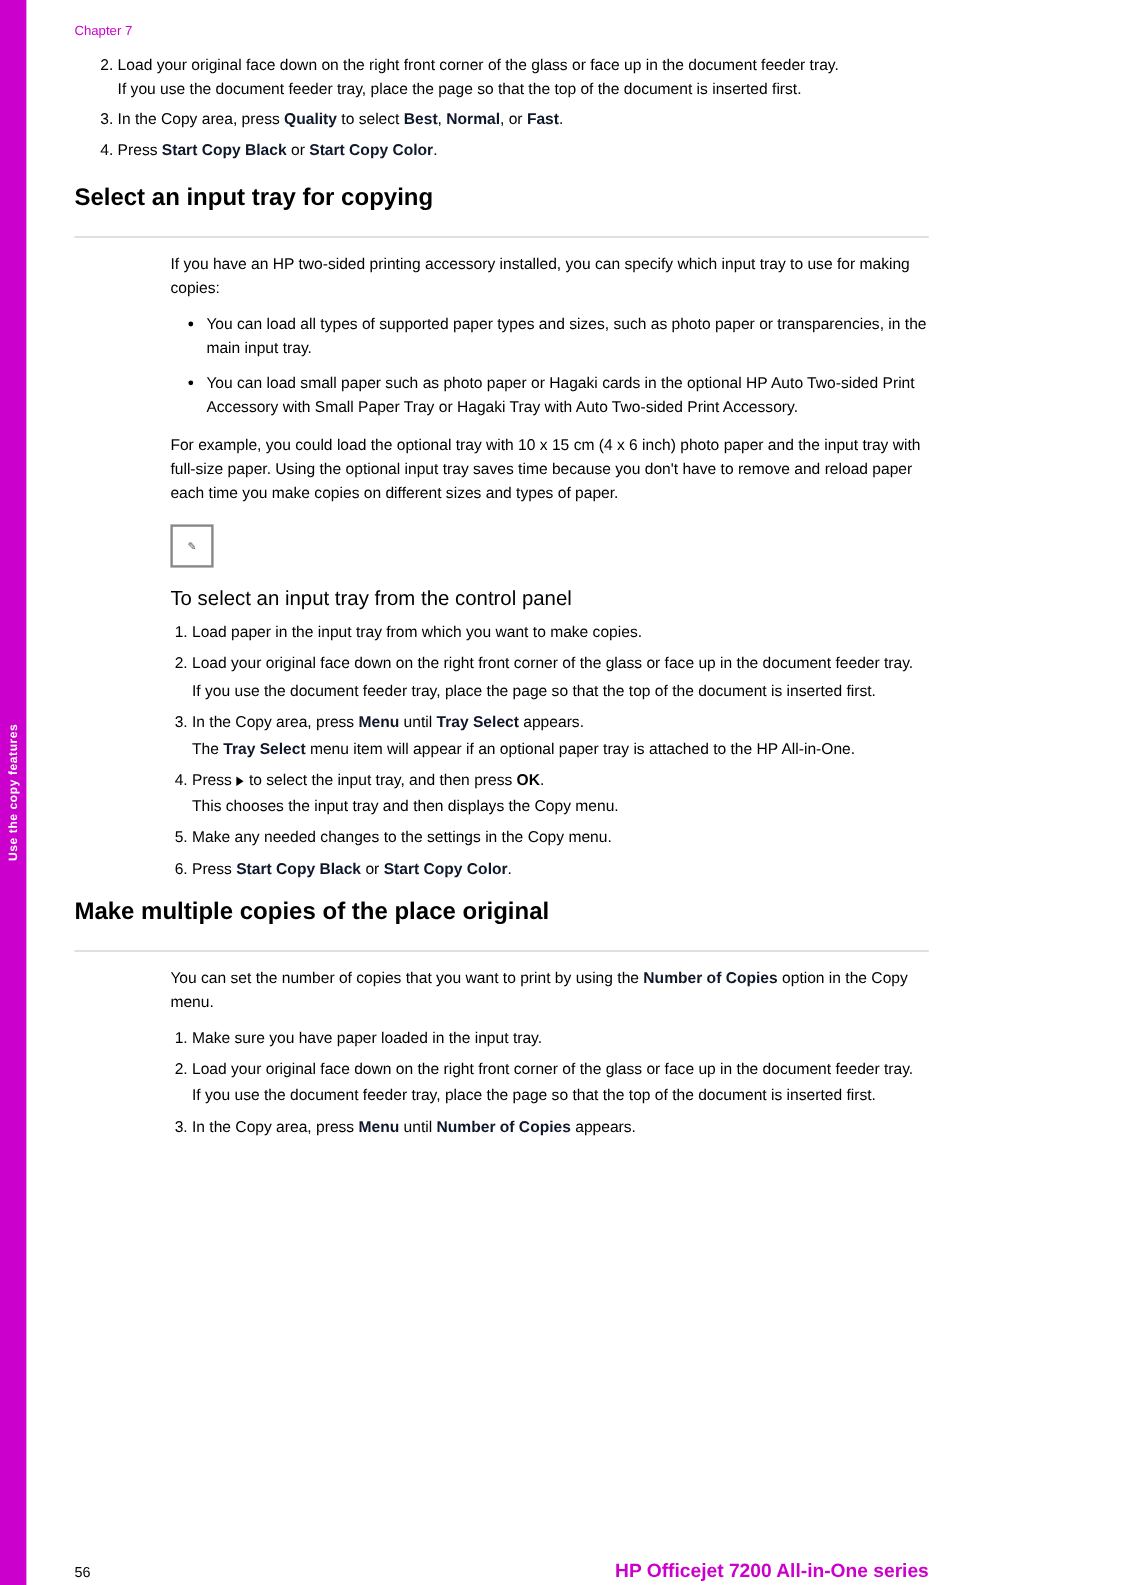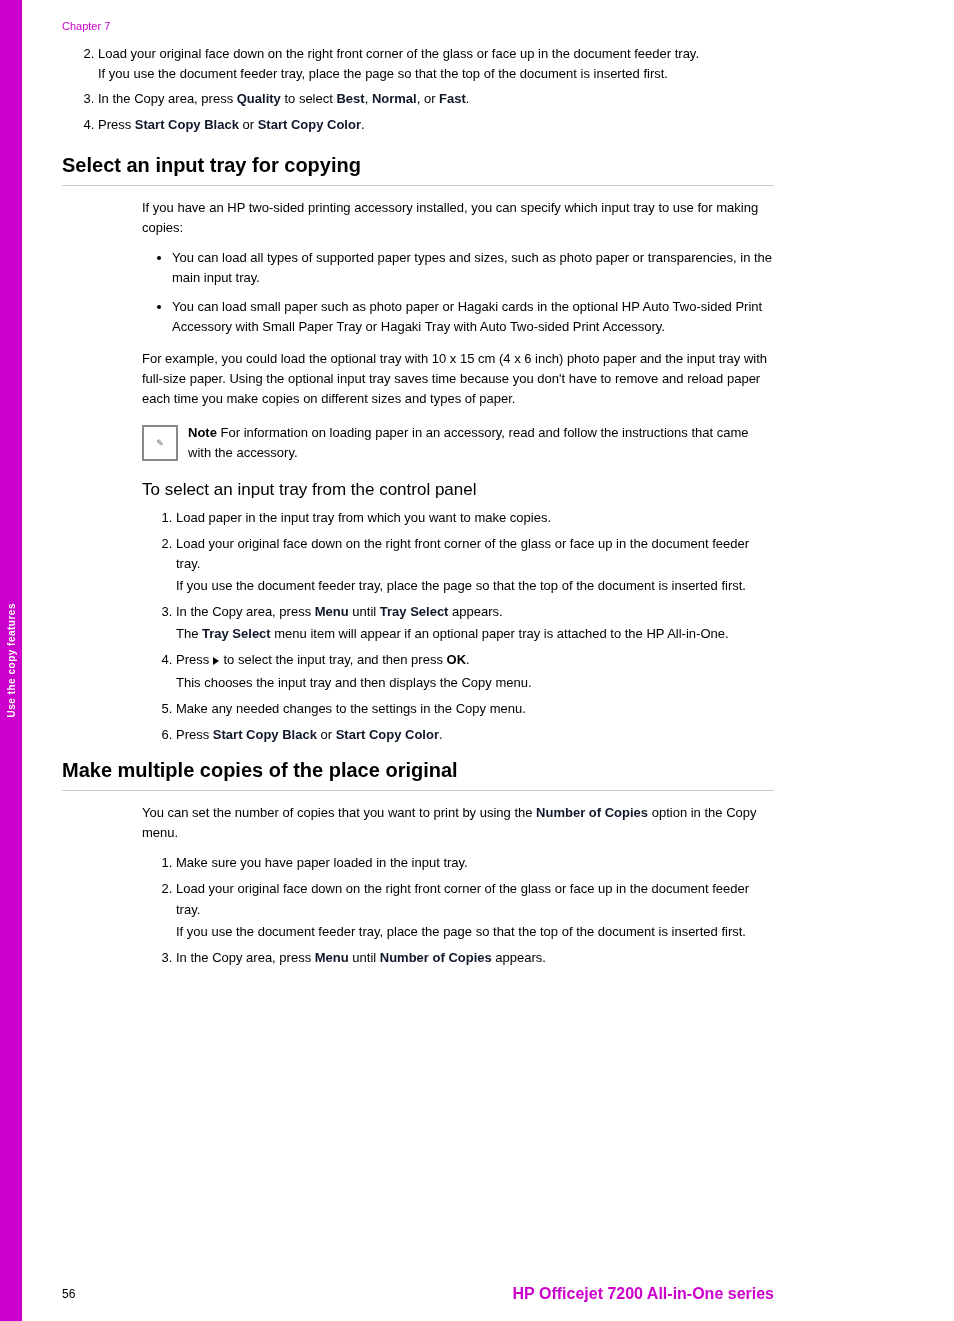--- a/index.html
+++ b/index.html
@@ -76,21 +76,21 @@
     }
 
     
     .section-heading {
       font-size: 20px;
       font-weight: bold;
       color: #000;
       margin-bottom: 12px;
       margin-top: 8px;
       border-bottom: 1px solid #ccc;
-      padding-bottom: 8px;
+      padding-bottom: 20px;
     }
 
     
     .body-para {
       margin-bottom: 10px;
       line-height: 1.55;
       margin-left: 80px;
     }
 
     
@@ -157,41 +157,41 @@
     }
 
     
     .steps-list {
       margin-left: 96px;
       margin-bottom: 14px;
     }
 
     .steps-list li {
       list-style-type: decimal;
-      margin-left: 18px;
+      margin-left: 2px;
       margin-bottom: 6px;
       line-height: 1.55;
     }
 
     .steps-list li .step-sub {
       display: block;
       margin-top: 2px;
       line-height: 1.55;
     }
 
     
     .magenta {
       color: #0f172a;
       font-weight: bold;
     }
 
     
     .page-footer {
       position: absolute;
-      bottom: 18px;
+      bottom: 2px;
       left: 40px;
       right: 50px;
       display: flex;
       justify-content: space-between;
       align-items: center;
     }
 
     .footer-page-num {
       font-size: 12px;
       color: #000;
@@ -255,25 +255,20 @@
     </ul>
 
     <p class="full-para">For example, you could load the optional tray with 10 x 15 cm (4 x 6 inch) photo paper and the input tray with full-size paper. Using the optional input tray saves time because you don't have to remove and reload paper each time you make copies on different sizes and types of paper.</p>
 
     <div class="note-box">
       <div class="note-icon">
         <div class="note-icon-inner">
           ✎
         </div>
       </div>
-      <div class="note-text">
-        <strong>Note</strong>
-        <span>  </span>
-        <span>For information on loading paper in an accessory, read and follow the instructions that came with the accessory.</span>
-      </div>
     </div>
 
     <p class="sub-heading">To select an input tray from the control panel</p>
 
     <ol class="steps-list">
       <li>
         <span>Load paper in the input tray from which you want to make copies.</span>
       </li>
       <li>
         <span>Load your original face down on the right front corner of the glass or face up in the document feeder tray.</span>

